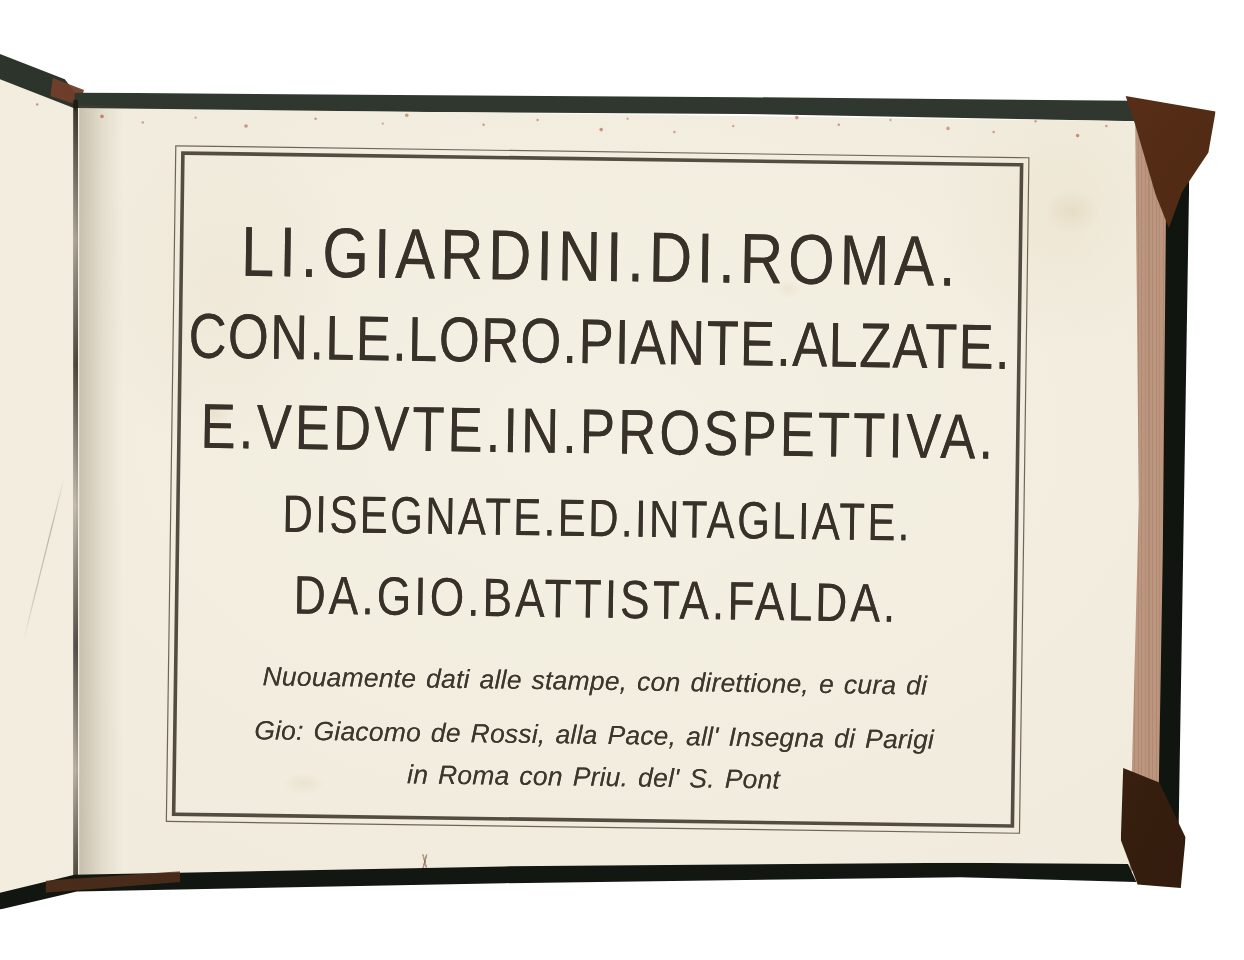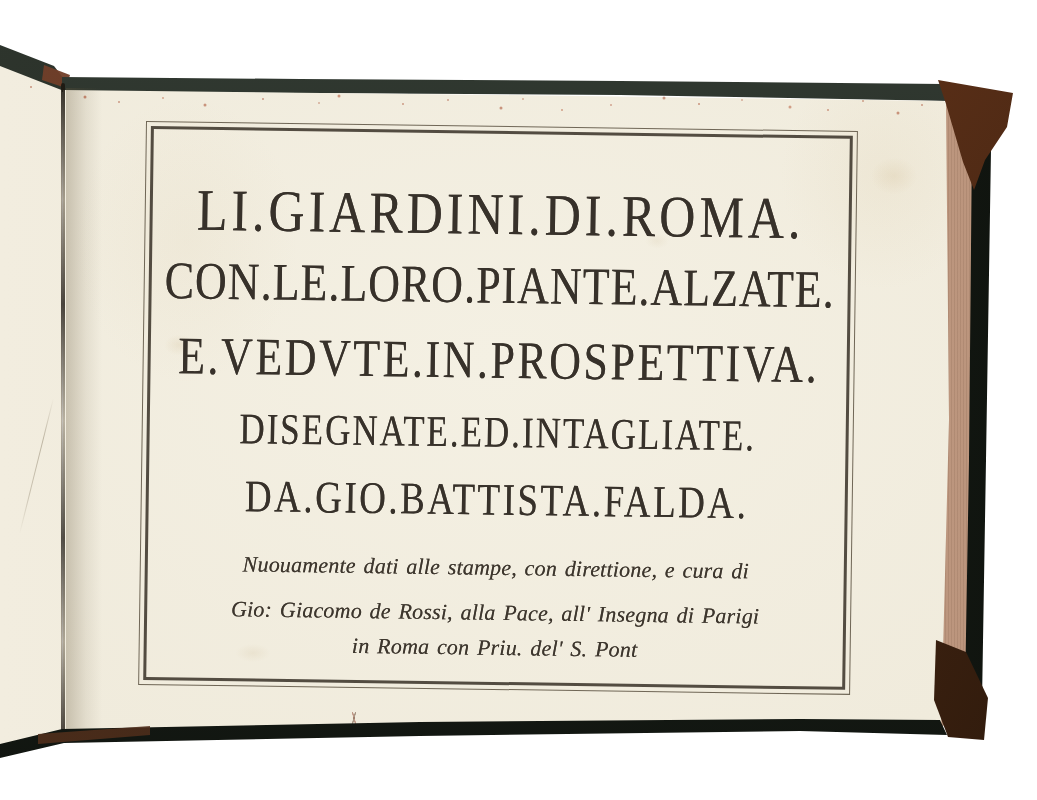--- a/index.html
+++ b/index.html
@@ -10,21 +10,21 @@
     --leather-brown:#6b3a22;
     --fore-edge:#cdab93;
     --ink:#37312a;
     --speckle-red:#a84a2c;
   }
   *{margin:0;padding:0;box-sizing:border-box;}
   html,body{background:var(--background);}
   .photo{
     position:relative;width:1037px;height:800px;margin:0 auto;
     background:var(--background);overflow:hidden;
-    font-family:Liberation Serif, serif;
+    font-family:Liberation Sans, sans-serif;
   }
   .layer{position:absolute;inset:0;pointer-events:none;}
 
   
   .left-page{
     background:linear-gradient(90deg,#f2eddf 0%,#eee8d8 55%,#e0d7c2 88%,#c6bba2 99%);
     clip-path:polygon(0px 60px,62px 84px,62px 731px,0px 746px);
   }
   
   .wedge-tl{

